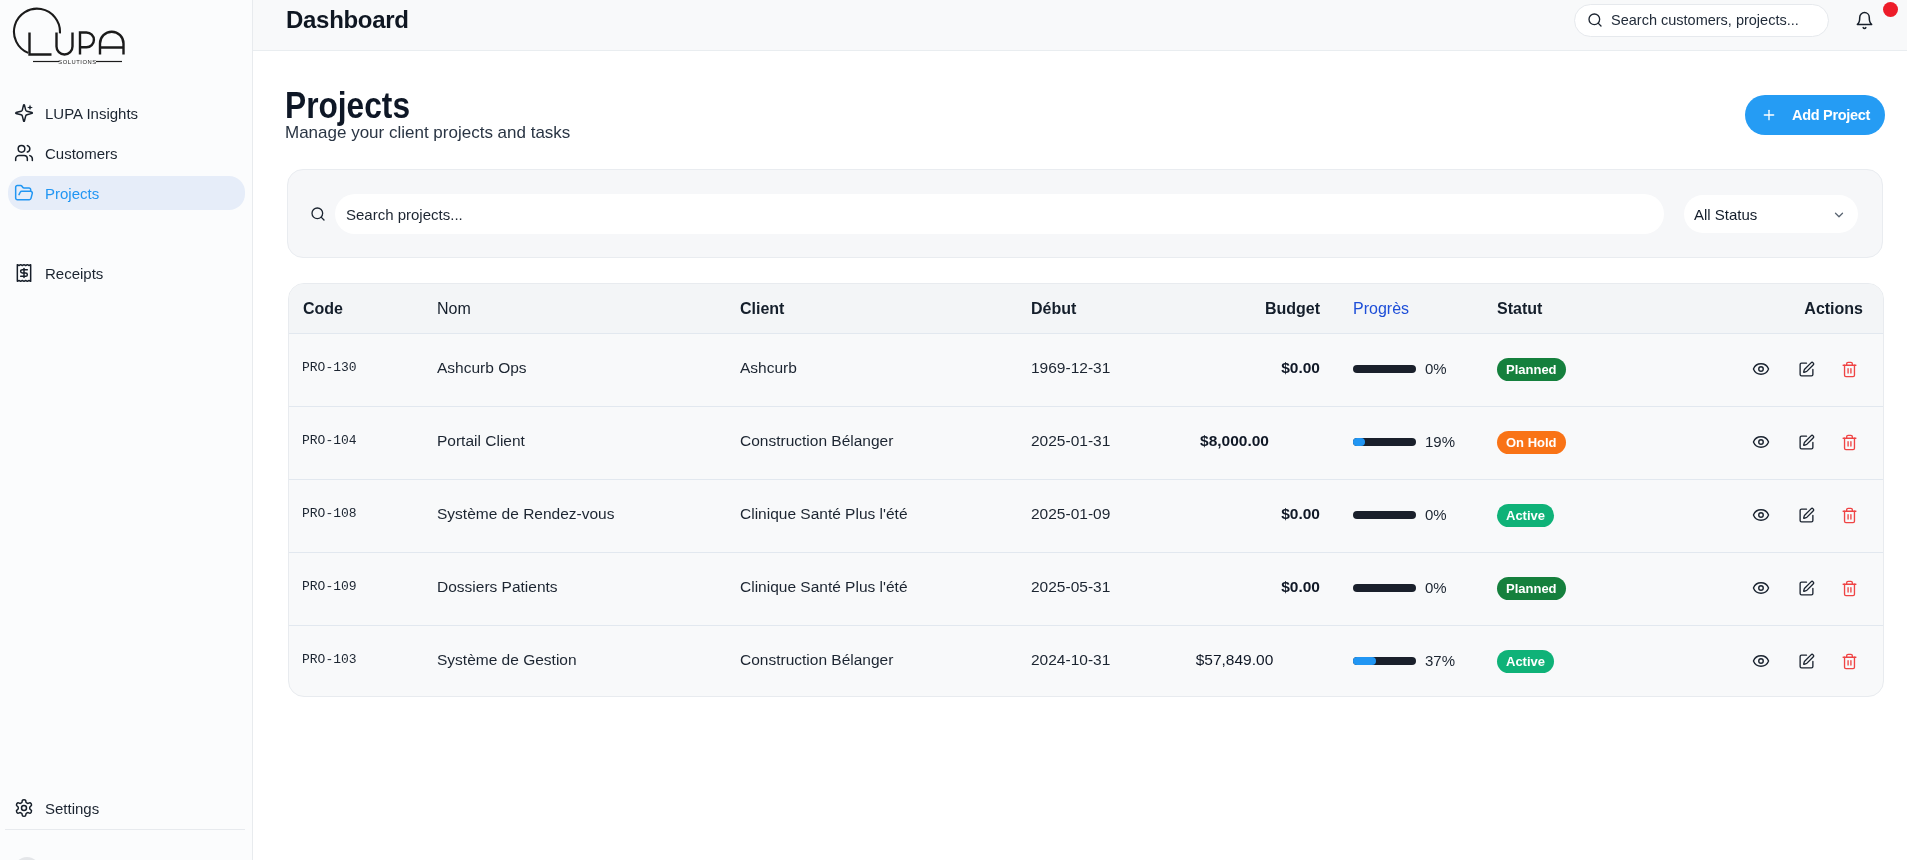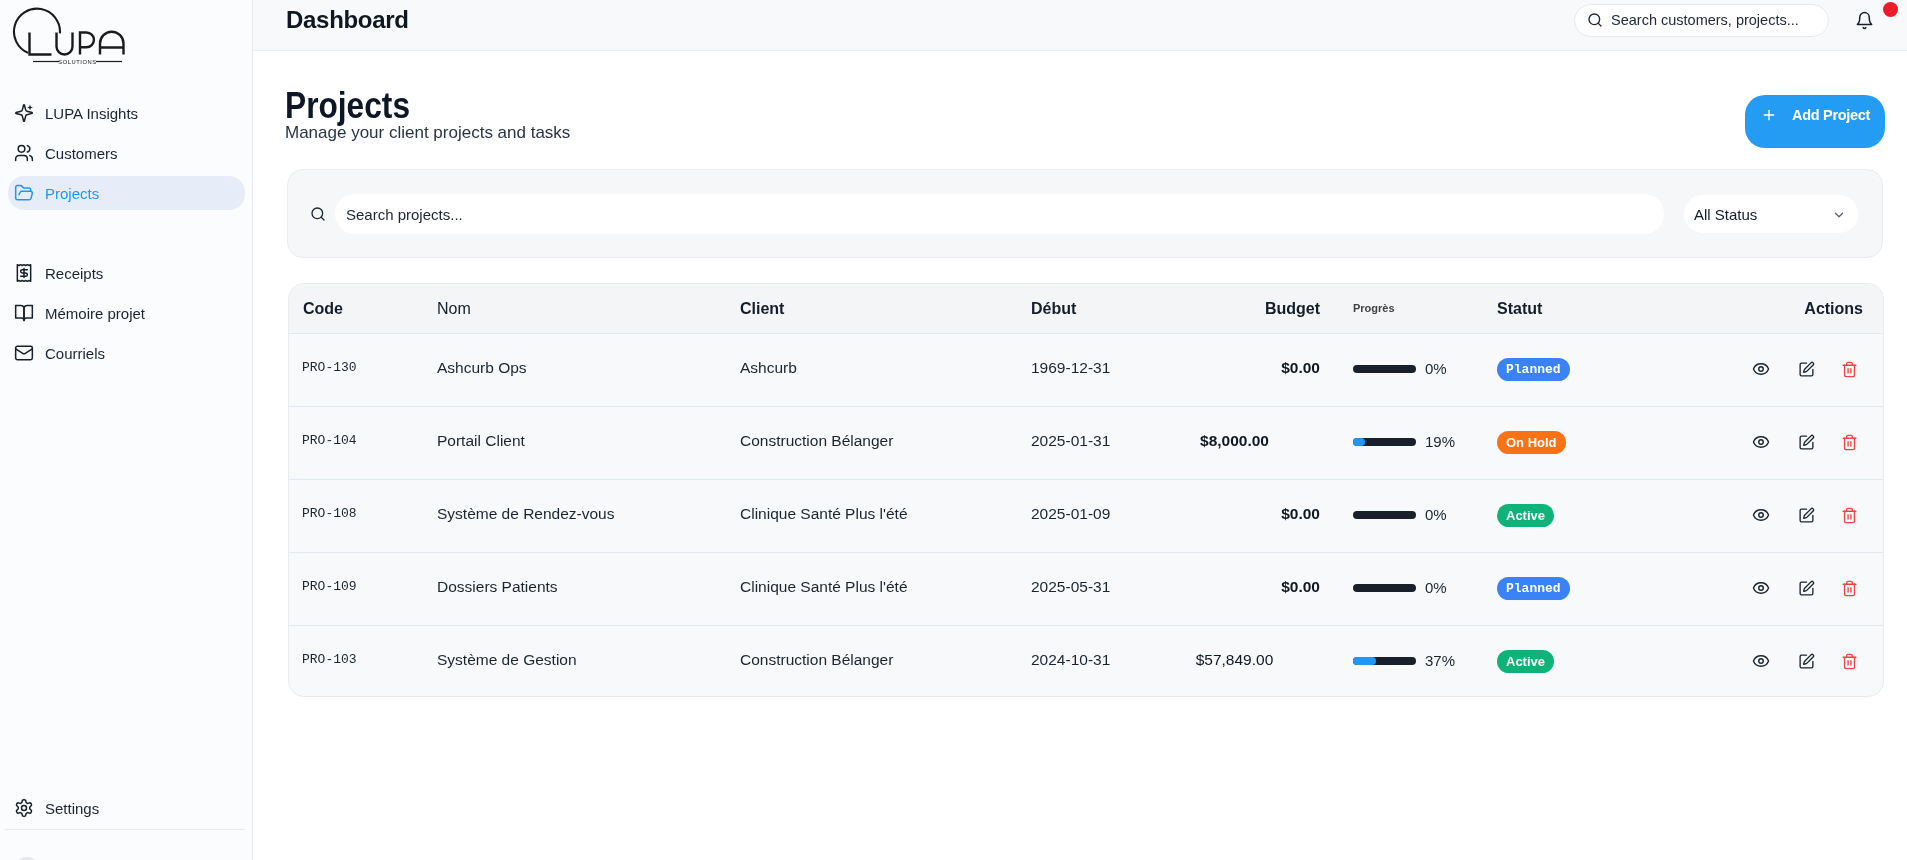--- a/index.html
+++ b/index.html
@@ -14,21 +14,21 @@
     color:#1b2430; font-size:15px; }
   .nav-item svg { width:20px; height:20px; margin-left:0; flex:none; }
   .nav-item span { margin-left:11px; }
   .nav-item.active { background:#e6edf9; color:#2196f3; }
   
   #topbar { position:absolute; left:253px; top:0; width:1654px; height:51px;
     background:#f8f9fa; border-bottom:1px solid #e9edf0; }
   
   .pill { display:inline-block; height:23px; line-height:23px; border-radius:12px;
     color:#fff; font-size:13px; font-weight:bold; padding:0 9px; }
-  .pill.green  { background:#3b82f6;font-family:Liberation Mono, monospace; }
+  .pill.green  { background:#15803d; }
   .pill.orange { background:#f97316; }
   .pill.teal   { background:#0fb278; }
   
   .track { position:absolute; width:63px; height:8px; border-radius:4px; background:#1a202b; }
   .fill  { position:absolute; height:8px; border-radius:4px; background:#2196f3; }
   .rowline { position:absolute; left:0; width:1594px; height:1px; background:#e2e8ef; }
 </style>
 </head>
 <body>
 
@@ -68,34 +68,20 @@
     <span>Projects</span>
   </div>
   <div class="nav-item" style="top:256px">
     <svg viewBox="0 0 24 24" stroke="#171f2a" stroke-width="1.8" stroke-linecap="round" stroke-linejoin="round" fill="none">
         <path d="M4 2v20l2-1 2 1 2-1 2 1 2-1 2 1 2-1 2 1V2l-2 1-2-1-2 1-2-1-2 1-2-1-2 1Z"></path>
         <path d="M16 8h-6a2 2 0 1 0 0 4h4a2 2 0 1 1 0 4H8"></path>
         <path d="M12 17.5v-11"></path>
       </svg>
     <span>Receipts</span>
   </div>
-  <div class="nav-item" style="top:296px">
-    <svg viewBox="0 0 24 24" stroke="#171f2a" stroke-width="1.8" stroke-linecap="round" stroke-linejoin="round" fill="none">
-        <path d="M2 3h6a4 4 0 0 1 4 4v14a3 3 0 0 0-3-3H2z"></path>
-        <path d="M22 3h-6a4 4 0 0 0-4 4v14a3 3 0 0 1 3-3h7z"></path>
-      </svg>
-    <span>Mémoire projet</span>
-  </div>
-  <div class="nav-item" style="top:336px">
-    <svg viewBox="0 0 24 24" stroke="#171f2a" stroke-width="1.8" stroke-linecap="round" stroke-linejoin="round" fill="none">
-        <rect x="2" y="4" width="20" height="16" rx="2"></rect>
-        <path d="m22 7-8.97 5.7a1.94 1.94 0 0 1-2.06 0L2 7"></path>
-      </svg>
-    <span>Courriels</span>
-  </div>
 
   <div class="nav-item" style="top:791px">
     <svg viewBox="0 0 24 24" stroke="#171f2a" stroke-width="1.8" stroke-linecap="round" stroke-linejoin="round" fill="none">
         <path d="M12.22 2h-.44a2 2 0 0 0-2 2v.18a2 2 0 0 1-1 1.73l-.43.25a2 2 0 0 1-2 0l-.15-.08a2 2 0 0 0-2.73.73l-.22.38a2 2 0 0 0 .73 2.73l.15.1a2 2 0 0 1 1 1.72v.51a2 2 0 0 1-1 1.74l-.15.09a2 2 0 0 0-.73 2.73l.22.38a2 2 0 0 0 2.73.73l.15-.08a2 2 0 0 1 2 0l.43.25a2 2 0 0 1 1 1.73V20a2 2 0 0 0 2 2h.44a2 2 0 0 0 2-2v-.18a2 2 0 0 1 1-1.73l.43-.25a2 2 0 0 1 2 0l.15.08a2 2 0 0 0 2.73-.73l.22-.39a2 2 0 0 0-.73-2.73l-.15-.08a2 2 0 0 1-1-1.74v-.5a2 2 0 0 1 1-1.74l.15-.09a2 2 0 0 0 .73-2.73l-.22-.38a2 2 0 0 0-2.73-.73l-.15.08a2 2 0 0 1-2 0l-.43-.25a2 2 0 0 1-1-1.73V4a2 2 0 0 0-2-2z"></path>
         <circle cx="12" cy="12" r="3"></circle>
       </svg>
     <span>Settings</span>
   </div>
   <div class="abs" style="left:5px;top:829px;width:240px;height:1px;background:#e7eaee"></div>
   <div class="abs" style="left:14px;top:857px;width:26px;height:26px;border-radius:50%;background:#e4e6e9"></div>
@@ -112,21 +98,21 @@
 <div class="abs" style="left:1611px;top:12px;font-size:14.5px;color:#222c3a">Search customers, projects...</div>
 <svg class="abs" style="left:1855px;top:11px" width="19" height="19" viewBox="0 0 24 24" fill="none" stroke="#171f2a" stroke-width="1.9" stroke-linecap="round" stroke-linejoin="round">
     <path d="M6 8a6 6 0 0 1 12 0c0 7 3 9 3 9H3s3-2 3-9"></path>
     <path d="M10.3 21a1.94 1.94 0 0 0 3.4 0"></path>
   </svg>
 <div class="abs" style="left:1883px;top:2px;width:15px;height:15px;border-radius:50%;background:#ed1c29"></div>
 
 <div class="abs" style="left:285px;top:85px;font-size:36px;font-weight:bold;color:#0e1726;transform:scaleX(0.88);transform-origin:left top">Projects</div>
 <div class="abs" style="left:285px;top:123px;font-size:17px;color:#2a3544">Manage your client projects and tasks</div>
 
-<div class="abs" style="left:1745px;top:95px;width:140px;height:53px;border-radius:20px;background:#259cf4">
+<div class="abs" style="left:1745px;top:95px;width:140px;height:40px;border-radius:20px;background:#259cf4">
   <svg class="abs" style="left:16px;top:12px" width="16" height="16" viewBox="0 0 24 24" fill="none" stroke="#fff" stroke-width="2" stroke-linecap="round">
       <path d="M5 12h14"></path>
       <path d="M12 5v14"></path>
     </svg>
   <span class="abs" style="left:47px;top:11.5px;color:#fff;font-size:14.5px;font-weight:bold;letter-spacing:-0.3px">Add Project</span>
 </div>
 
 <div class="abs" style="left:287px;top:169px;width:1596px;height:89px;background:#f6f7f9;border:1px solid #e9ecf0;border-radius:16px"></div>
 <svg class="abs" style="left:310px;top:206px" width="16" height="16" viewBox="0 0 24 24" fill="none" stroke="#1c2531" stroke-width="2" stroke-linecap="round">
     <circle cx="11" cy="11" r="8"></circle>
@@ -141,21 +127,21 @@
   </svg>
 
 <div id="card" class="abs" style="left:288px;top:283px;width:1596px;height:414px;background:#f8f9fa;border:1px solid #e8ebef;border-radius:16px;overflow:hidden">
 
   <div class="abs" style="left:0;top:0;width:1594px;height:49px;background:#f3f5f7"></div>
   <div class="abs hdr" style="left:14px;top:0;line-height:49px;font-size:16px;font-weight:bold;color:#141e2b">Code</div>
   <div class="abs hdr" style="left:148px;top:0;line-height:49px;font-size:16px;font-weight:normal;color:#141e2b">Nom</div>
   <div class="abs hdr" style="left:451px;top:0;line-height:49px;font-size:16px;font-weight:bold;color:#141e2b">Client</div>
   <div class="abs hdr" style="left:742px;top:0;line-height:49px;font-size:16px;font-weight:bold;color:#141e2b">Début</div>
   <div class="abs hdr" style="left:900px;top:0;width:131px;text-align:right;line-height:49px;font-size:16px;font-weight:bold;color:#141e2b">Budget</div>
-  <div class="abs hdr" style="left:1064px;top:0;line-height:49px;font-size:11px;font-weight:bold;color:#404040">Progrès</div>
+  <div class="abs hdr" style="left:1064px;top:0;line-height:49px;font-size:16px;font-weight:normal;color:#1d4ed8">Progrès</div>
   <div class="abs hdr" style="left:1208px;top:0;line-height:49px;font-size:16px;font-weight:bold;color:#141e2b">Statut</div>
   <div class="abs hdr" style="left:1444px;top:0;width:130px;text-align:right;line-height:49px;font-size:16px;font-weight:bold;color:#141e2b">Actions</div>
   <div class="rowline" style="top:49px"></div>
 
   <div class="abs" style="left:13px;top:76px;font-family:'Liberation Mono',monospace;font-size:13px;color:#1c2531">PRO-130</div>
   <div class="abs" style="left:148px;top:75px;font-size:15.5px;color:#1c2531">Ashcurb Ops</div>
   <div class="abs" style="left:451px;top:75px;font-size:15.5px;color:#1c2531">Ashcurb</div>
   <div class="abs" style="left:742px;top:75px;font-size:15.5px;color:#1c2531">1969-12-31</div>
   <div class="abs" style="left:860px;top:75px;width:171px;text-align:right;font-size:15.5px;font-weight:bold;color:#101826">$0.00</div>
   <div class="track" style="left:1064px;top:81px"></div>

